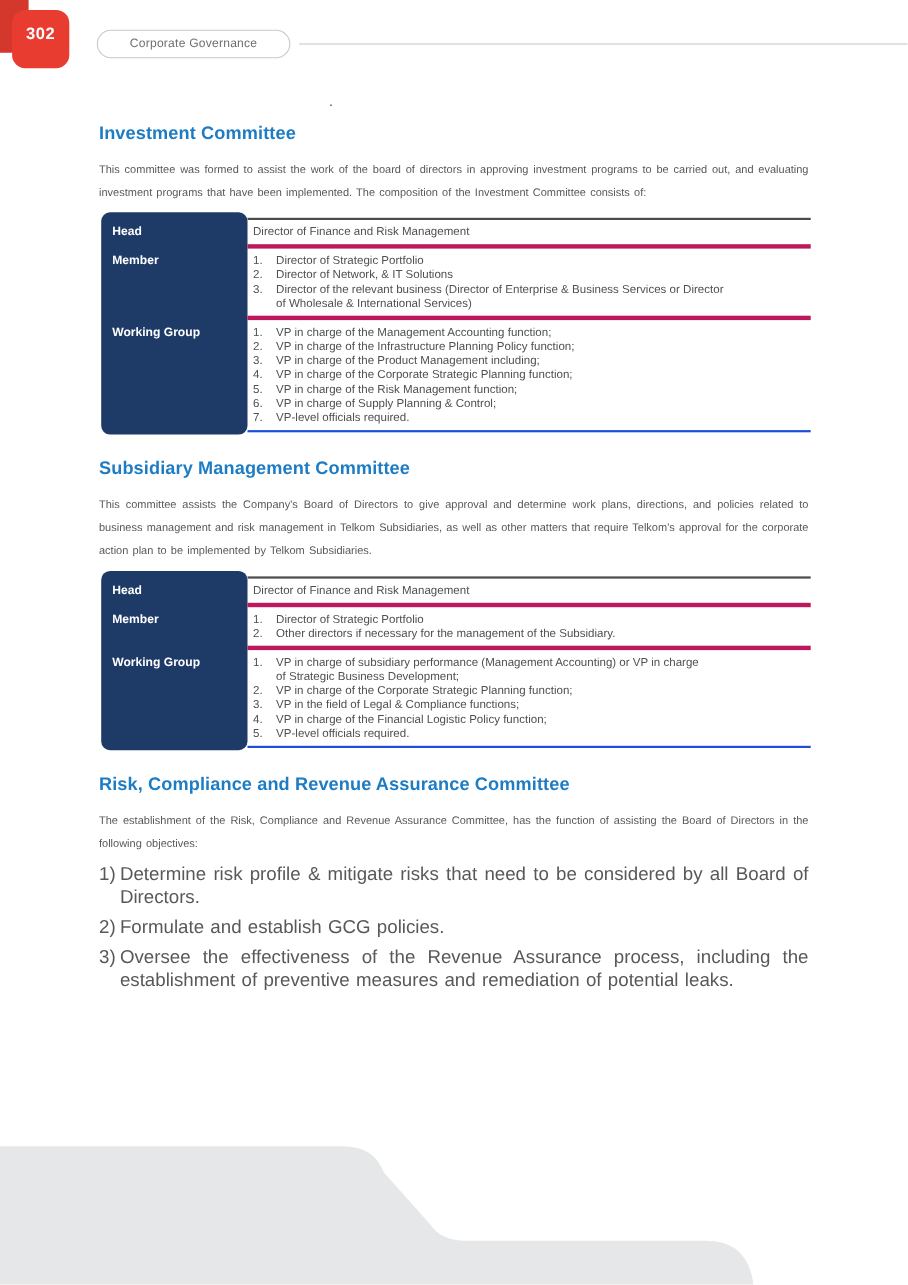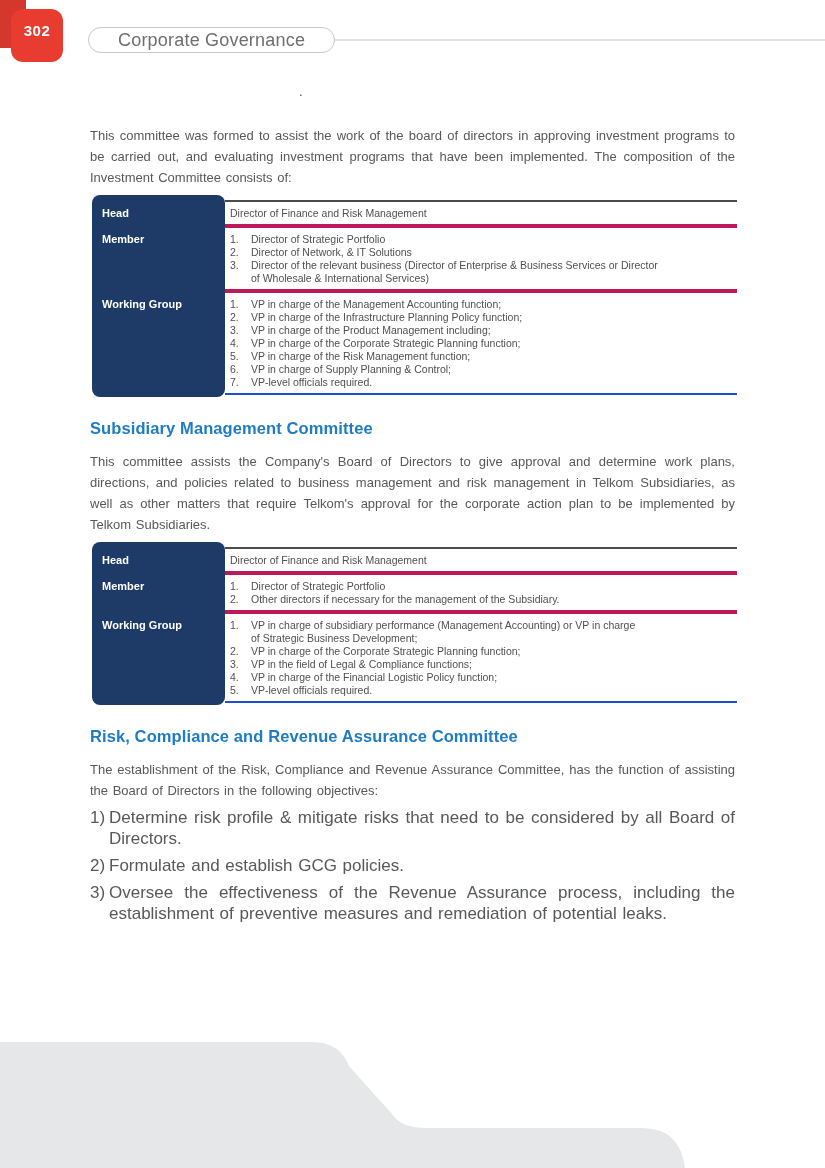--- a/index.html
+++ b/index.html
@@ -11,33 +11,33 @@
   .badge-wrap{position:absolute;left:0;top:0;width:86px;height:80px;}
   .badge-num{
     position:absolute;left:11px;top:9px;width:52px;height:42px;
     display:flex;align-items:center;justify-content:center;
     color:#ffffff;font-size:15px;font-weight:bold;letter-spacing:0.5px;
   }
   .crumb-rule{position:absolute;left:272px;right:0;top:39px;border-top:2px solid #e2e2e3;}
   .crumb-pill{
     position:absolute;left:88px;top:27px;height:24px;padding:0 29px;
     border:1.5px solid #c8c9cb;border-radius:14px;background:#ffffff;
-    display:flex;align-items:center;color:#6e6f72;font-size:18px;letter-spacing:0.2px;
+    display:flex;align-items:center;color:#6e6f72;font-size:11px;letter-spacing:0.2px;
   }
   .stray-dot{position:absolute;left:299px;top:84px;font-size:13px;color:#4f5052;}
 
   
   .content{position:absolute;left:90px;top:112px;width:645px;}
   .section-title{
     margin:0;font-size:16.5px;line-height:19px;font-weight:bold;
     color:var(--heading_blue,#1d7cc4);letter-spacing:0.1px;
   }
   .mt-sec{margin-top:24px;}
   .body-p{
-    margin:13px 0 0;font-size:13px;line-height:21px;color:#57585a;
+    margin:13px 0 0;font-size:10px;line-height:21px;color:#57585a;
     text-align:justify;word-spacing:1px;
   }
   .body-p.tight{margin-top:8px;text-align:left;}
 
   
   .ctable{position:relative;margin:12px 0 0 2px;width:645px;}
   .navy-col{
     position:absolute;left:0;top:-5px;bottom:-2px;width:133px;
     background:var(--table_navy,#1e3a67);border-radius:8px;
   }
@@ -81,20 +81,21 @@
 </div>
 
 <div class="crumb-rule"></div>
 <div class="crumb-pill">
   <span>Corporate Governance</span>
 </div>
 <span class="stray-dot">.</span>
 
 <div class="content">
 
+  <h2 class="section-title">Investment Committee</h2>
   <p class="body-p">This committee was formed to assist the work of the board of directors in approving investment programs to be carried out, and evaluating investment programs that have been implemented. The composition of the Investment Committee consists of:</p>
 
   <div class="ctable">
     <div class="navy-col"></div>
     <div class="trows">
       <div class="trow">
         <span class="tlabel">Head</span>
         <div class="cell-single">Director of Finance and Risk Management</div>
       </div>
       <div class="trow">

